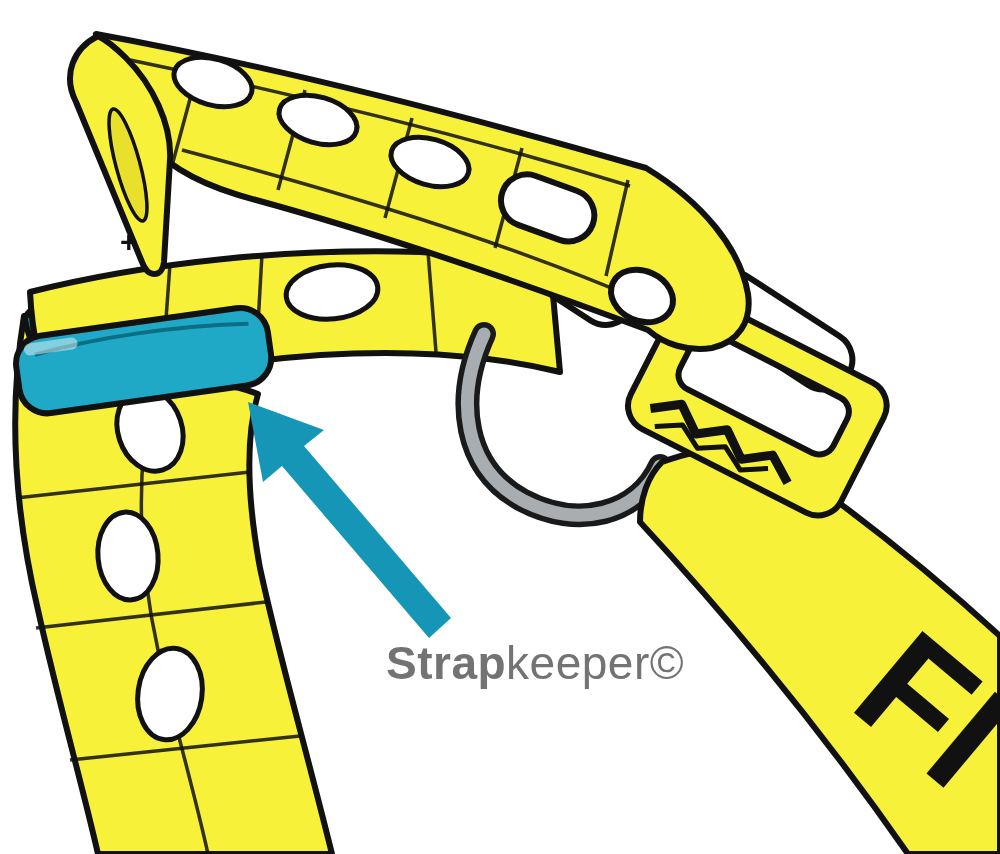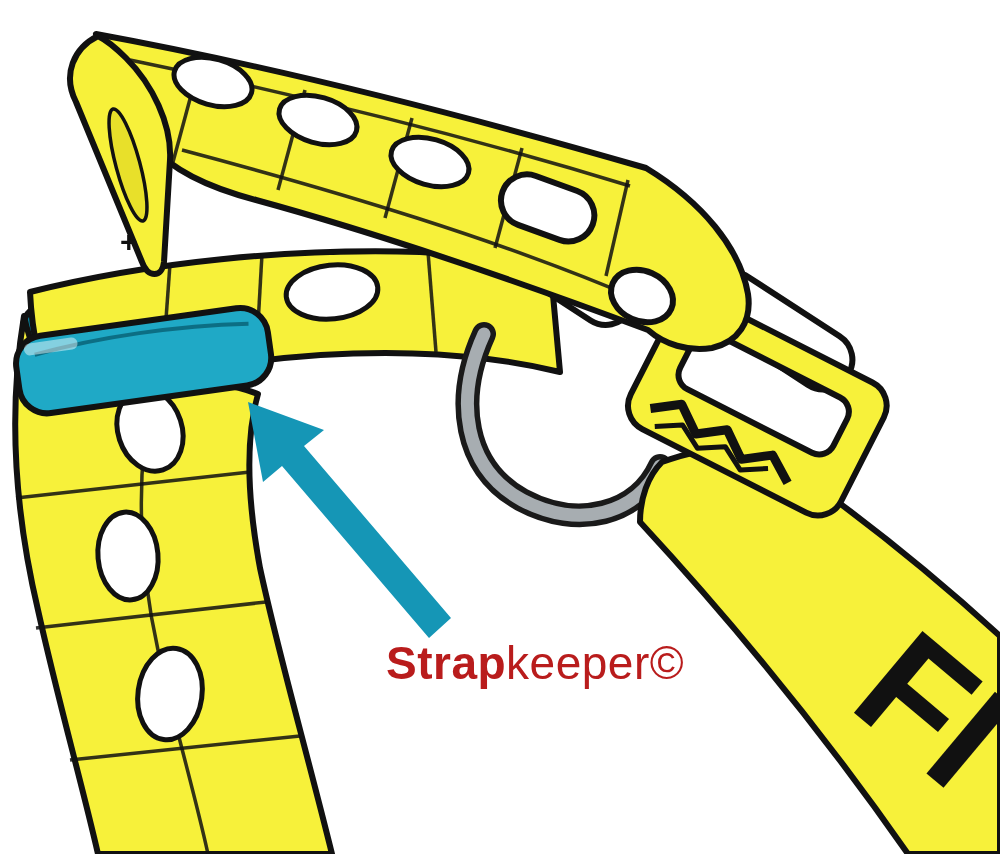--- a/index.html
+++ b/index.html
@@ -10,21 +10,21 @@
   svg{position:absolute;left:0;top:0;}
   .outline{stroke:#111111;stroke-linejoin:round;}
   .yellow{fill:#f7f13a;}
   .yellowdark{fill:#e8e02a;}
   .white{fill:#ffffff;}
   .tealfront{fill:#1fa9c6;}
   .tealback{fill:#0d7f99;}
   .arrowteal{fill:#1596b6;}
   .thin{stroke:#111111;stroke-width:3.5;fill:none;opacity:.85;}
   .label{
-    position:absolute;left:386px;top:636px;font-size:46px;color:#b91c1c;
+    position:absolute;left:386px;top:636px;font-size:46px;color:#737373;
     letter-spacing:.5px;white-space:nowrap;
   }
   .label .bold{font-weight:700;}
 </style>
 </head>
 <body>
 
 <div class="canvas">
 
   <svg width="1000" height="854" viewBox="0 0 1000 854">

